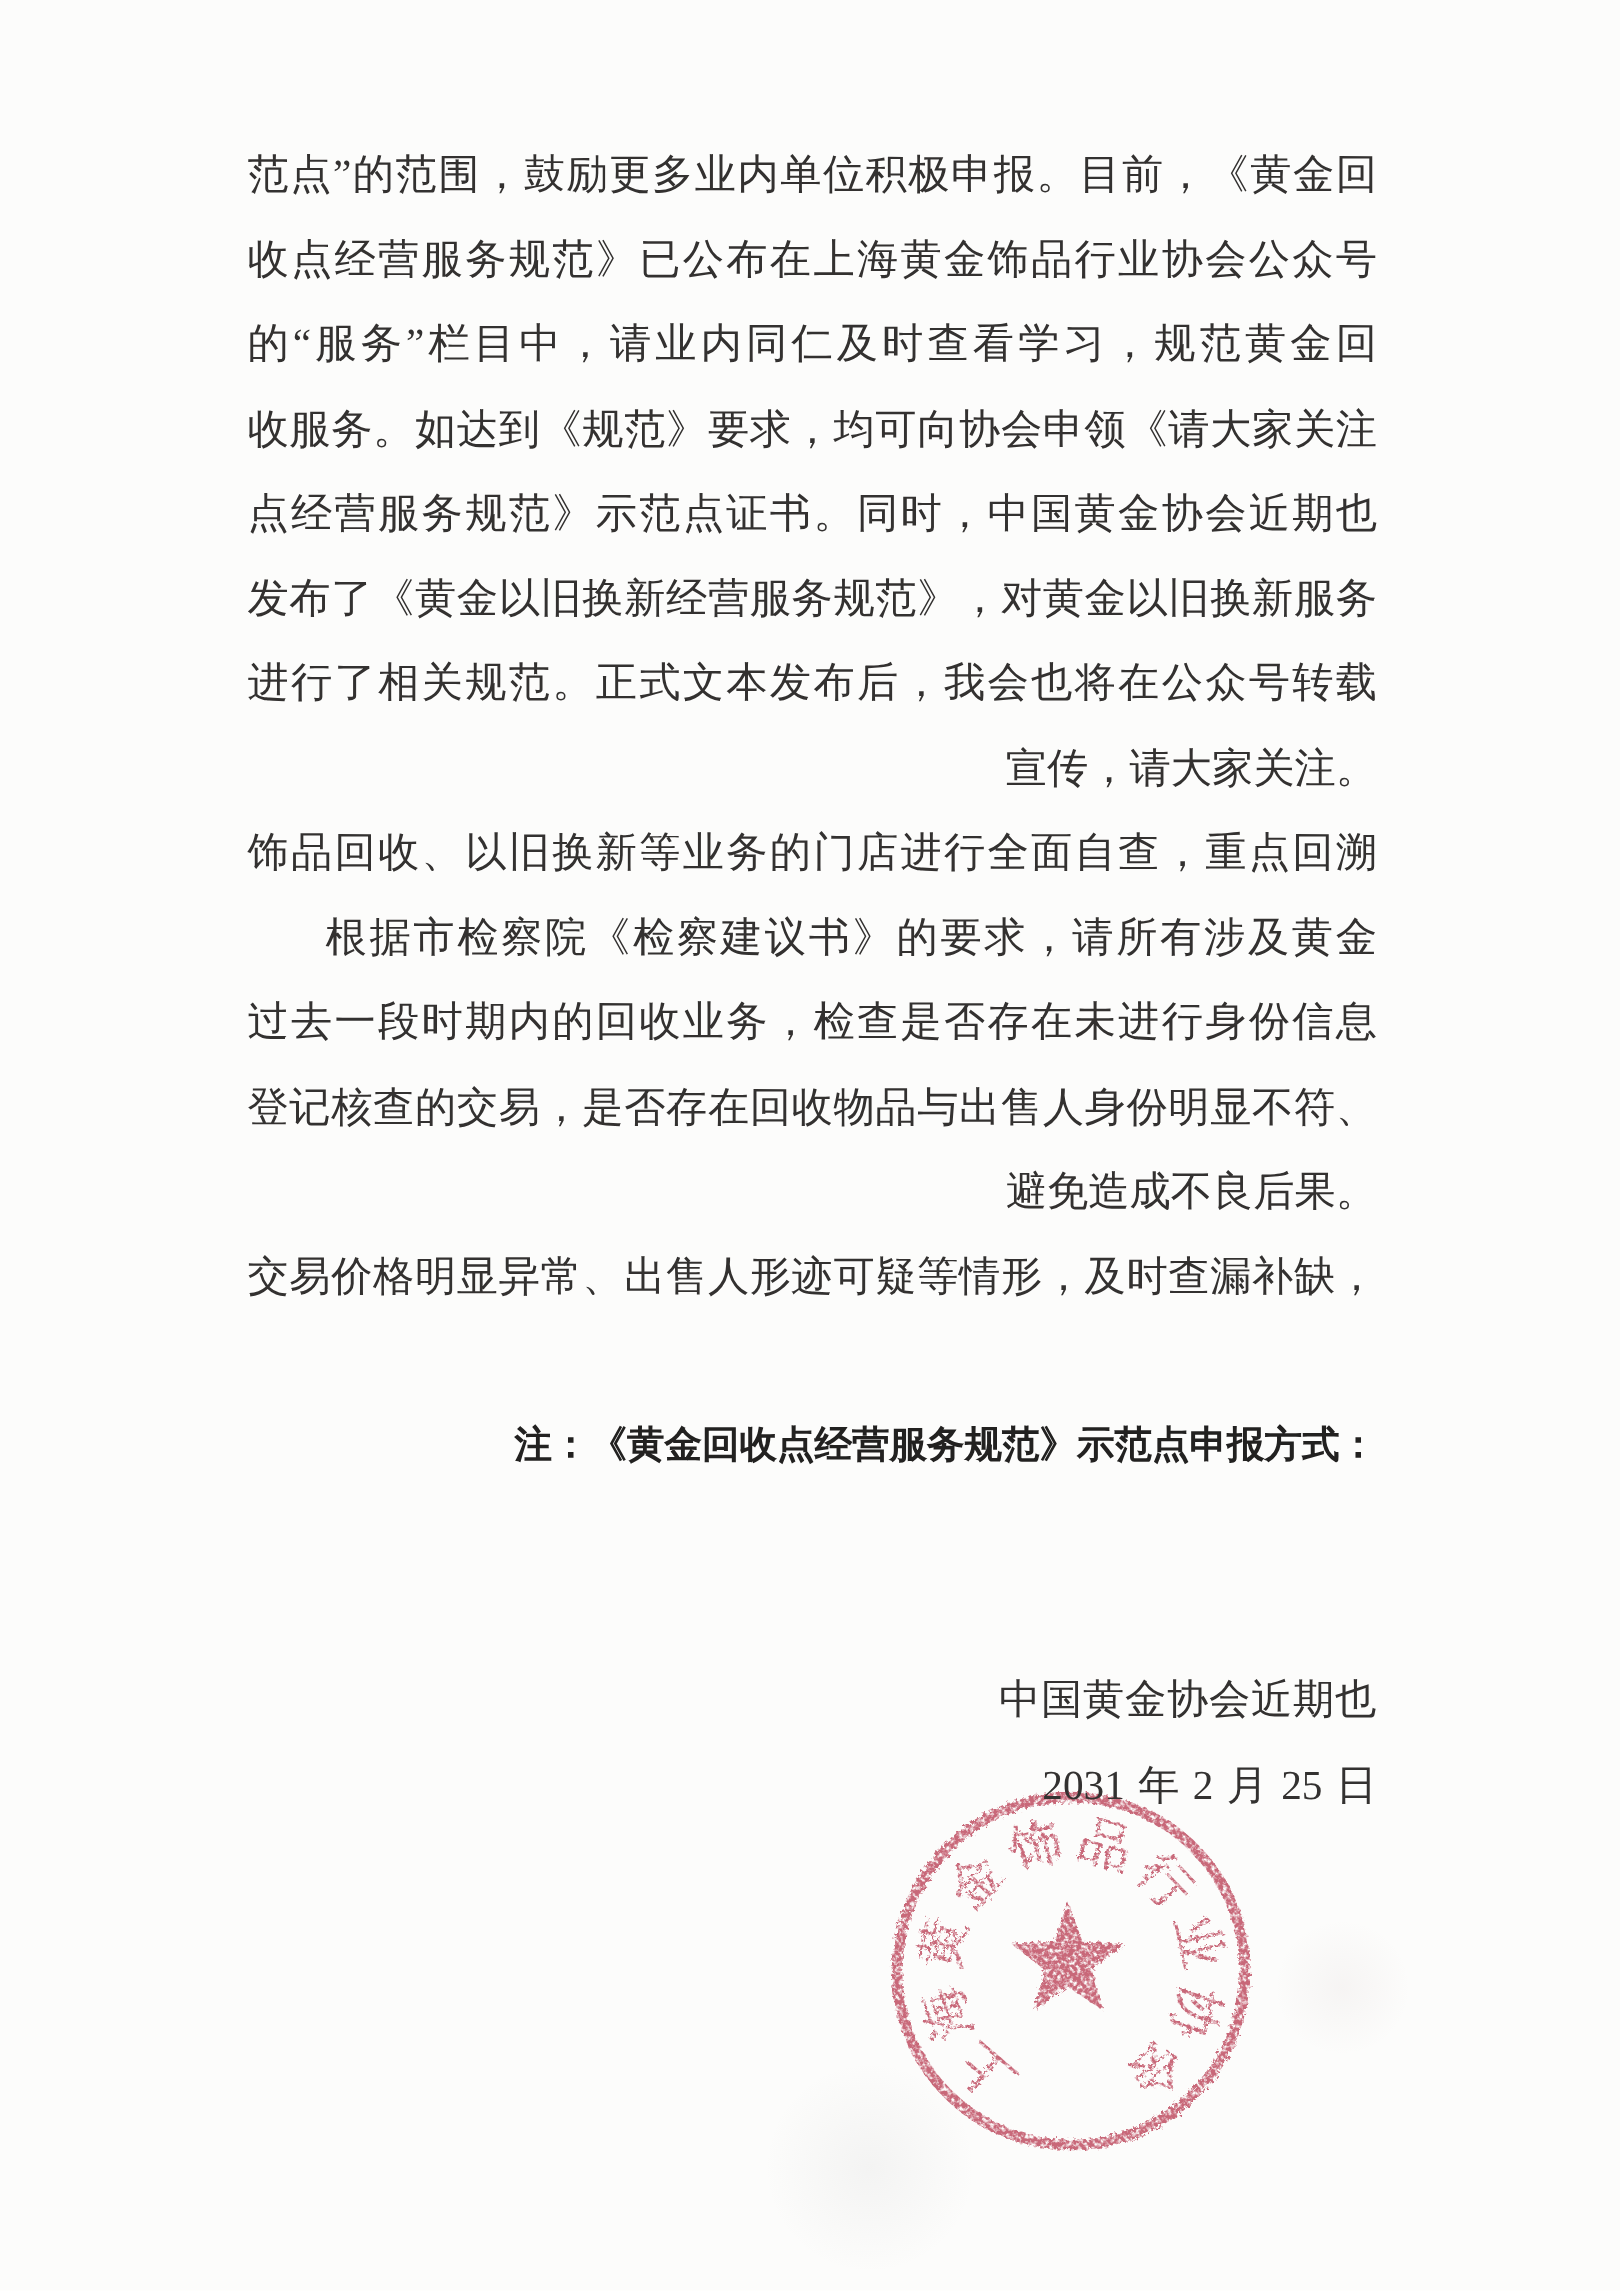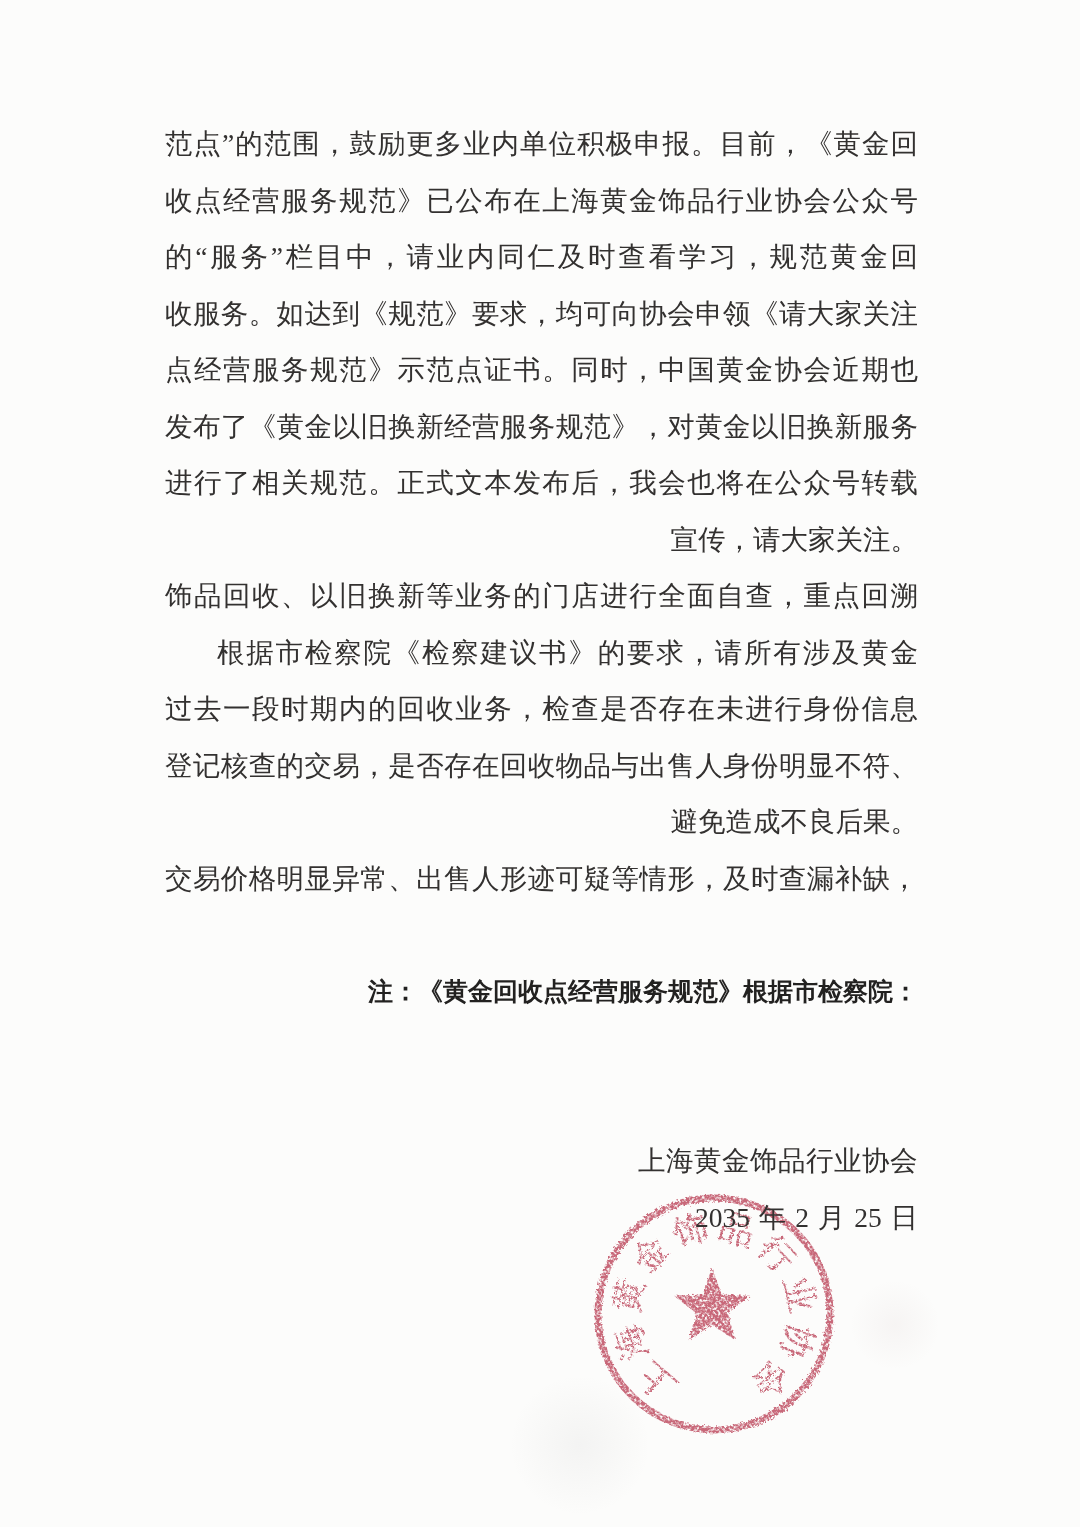--- a/index.html
+++ b/index.html
@@ -15,21 +15,21 @@
     background-image:
       radial-gradient(circle at 580px 1445px, rgba(130,130,130,0.07), rgba(130,130,130,0) 70px),
       radial-gradient(circle at 895px 1325px, rgba(150,120,120,0.06), rgba(150,120,120,0) 45px);
     overflow:hidden;
     color:#2f2f2f;
   }
   .content {
     position:absolute;
     left:165px; top:0;
     width:753px;
-    padding-top:116px;
+    padding-top:88px;
     font-size:27.5px;
     line-height:56.5px;
     z-index:2;
   }
   .line {
     text-align:right;
     color:#333130;
   }
   .line.just {
     text-align:justify;
@@ -71,26 +71,26 @@
 
     <div class="line just">饰品回收、以旧换新等业务的门店进行全面自查，重点回溯</div>
     <div class="line just indent">根据市检察院《检察建议书》的要求，请所有涉及黄金</div>
     <div class="line just">过去一段时期内的回收业务，检查是否存在未进行身份信息</div>
     <div class="line just">登记核查的交易，是否存在回收物品与出售人身份明显不符、</div>
     <div class="line">避免造成不良后果。</div>
     <div class="line just">交易价格明显异常、出售人形迹可疑等情形，及时查漏补缺，</div>
 
     <div class="spacer-1"></div>
 
-    <div class="line note-line">注：《黄金回收点经营服务规范》根据市检察院：</div>
+    <div class="line note-line">注：《黄金回收点经营服务规范》示范点申报方式：</div>
 
     <div class="spacer-2"></div>
 
-    <div class="line sig-line">上海黄金饰品行业协会</div>
-    <div class="line date-line">2035 年 2 月 25 日</div>
+    <div class="line sig-line">中国黄金协会近期也</div>
+    <div class="line date-line">2031 年 2 月 25 日</div>
 
   </div>
 
   <svg class="seal" viewBox="0 0 244 244" width="244" height="244" xmlns="http://www.w3.org/2000/svg">
     <defs>
       <filter id="sealGrain" x="-10%" y="-10%" width="120%" height="120%">
         <feTurbulence type="fractalNoise" baseFrequency="0.38" numOctaves="3" seed="7" result="noise"></feTurbulence>
         <feDisplacementMap in="SourceGraphic" in2="noise" scale="5" result="disp"></feDisplacementMap>
         <feColorMatrix in="noise" type="matrix" values="0 0 0 0 0  0 0 0 0 0  0 0 0 0 0  3 0.6 0 0 -1.0" result="alphaNoise"></feColorMatrix>
         <feComposite in="disp" in2="alphaNoise" operator="in"></feComposite>

